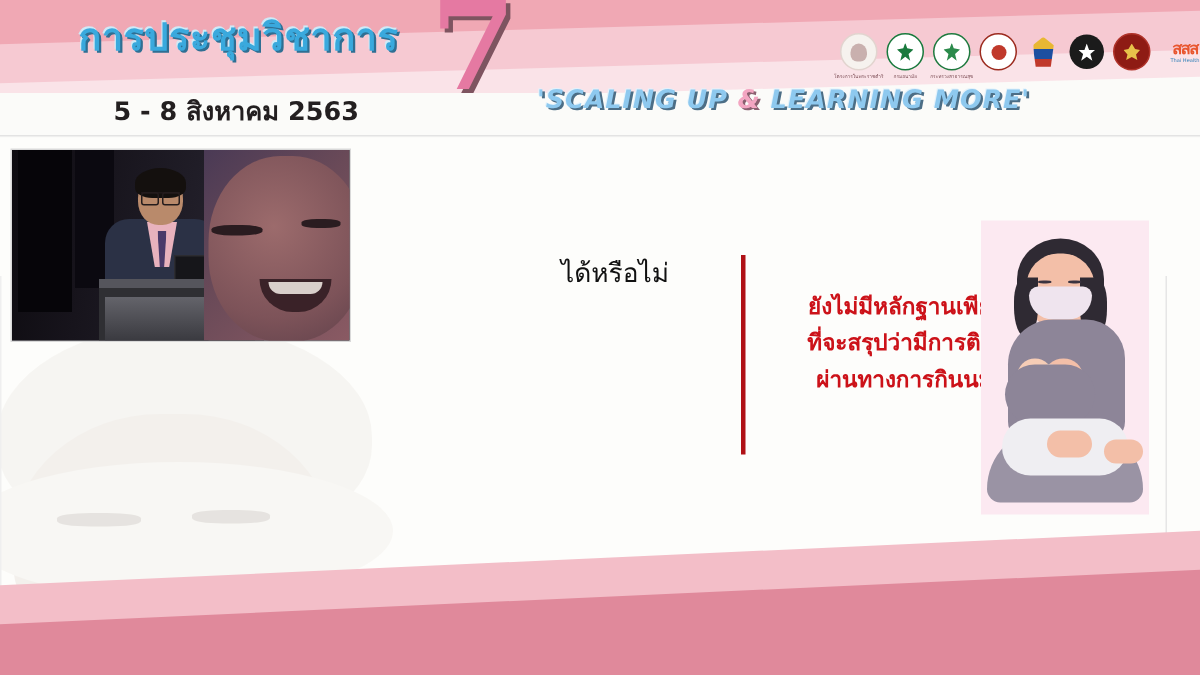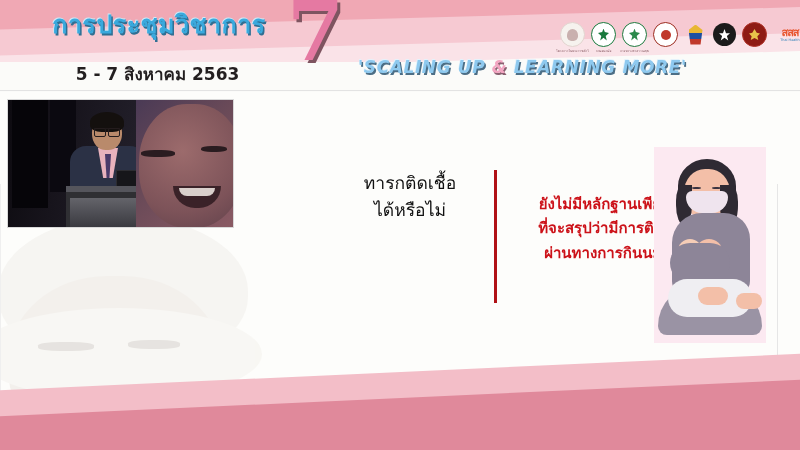--- a/index.html
+++ b/index.html
@@ -176,21 +176,21 @@
 
 <div class="slide">
 
   <div class="header">
     <div class="hdr-band-a"></div>
     <div class="hdr-band-b"></div>
     <div class="hdr-band-c"></div>
     <div class="hdr-white"></div>
 
     <div class="th-line1">การประชุมวิชาการ</div>
-    <div class="th-date">5 - 7 สิงหาคม 2563</div>
+    <div class="th-date">5 - 8 สิงหาคม 2563</div>
 
     <div class="big-seven">7</div>
 
     <div class="tagline"><span>'SCALING UP </span><span class="amp">&amp;</span><span> LEARNING MORE'</span></div>
 
     <div class="logos">
       <div class="logo lg1">
           <span class="cap">โครงการในพระราชดำริ</span>
         </div>
       <div class="logo lg2">
@@ -242,21 +242,20 @@
       <div class="wc-right">
         <div class="wc-baby-face"></div>
         <div class="wc-baby-eye-l"></div>
         <div class="wc-baby-eye-r"></div>
         <div class="wc-baby-mouth"></div>
         <div class="wc-baby-teeth"></div>
       </div>
     </div>
 
     <div class="qtext">
-      <div>ทารกติดเชื้อ</div>
       <div>ได้หรือไม่</div>
     </div>
 
     <div class="divider"></div>
 
     <div class="atext">
       <div>ยังไม่มีหลักฐานเพียงพอ</div>
       <div>ที่จะสรุปว่ามีการติดเชื้อ</div>
       <div>ผ่านทางการกินนมแม่</div>
     </div>

